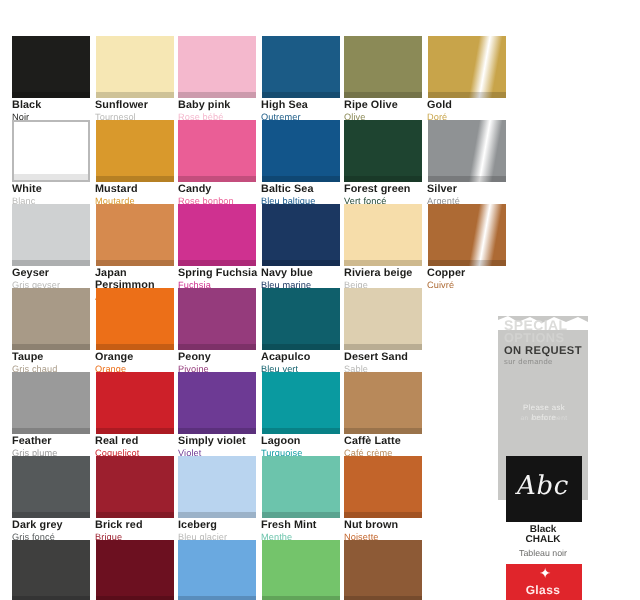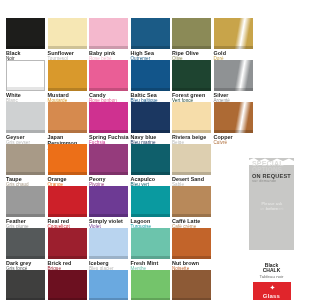--- a/index.html
+++ b/index.html
@@ -438,20 +438,23 @@
         <polygon points="0,7 0,2 5,0 10,3 16,0.5 22,3.5 28,0.5 34,3 40,0.5 45,3 45,7" fill="#ffffff"></polygon>
       </svg>
       <div class="sp-word" id="sp1">SPECIAL</div>
       <div class="sp-word" id="sp2">OPTIONS</div>
       <div class="sp-word" id="sp3">ON REQUEST</div>
       <div class="sp-word" id="sp4">sur demande</div>
       <div class="sp-word" id="sp5">Please ask before</div>
       <div class="sp-word" id="sp6">an assortment</div>
     </div>
 
+    <div id="chalkbox">
+      <div id="abc">Abc</div>
+    </div>
     <div class="chalk-lab" id="ck1">Black</div>
     <div class="chalk-lab" id="ck2">CHALK</div>
     <div class="chalk-lab" id="ck3">Tableau noir</div>
 
     <div id="glassbox">
       <div id="sparkle">✦</div>
       <div id="gl1">Glass</div>
       <div id="gl2">Verre</div>
     </div>
 

